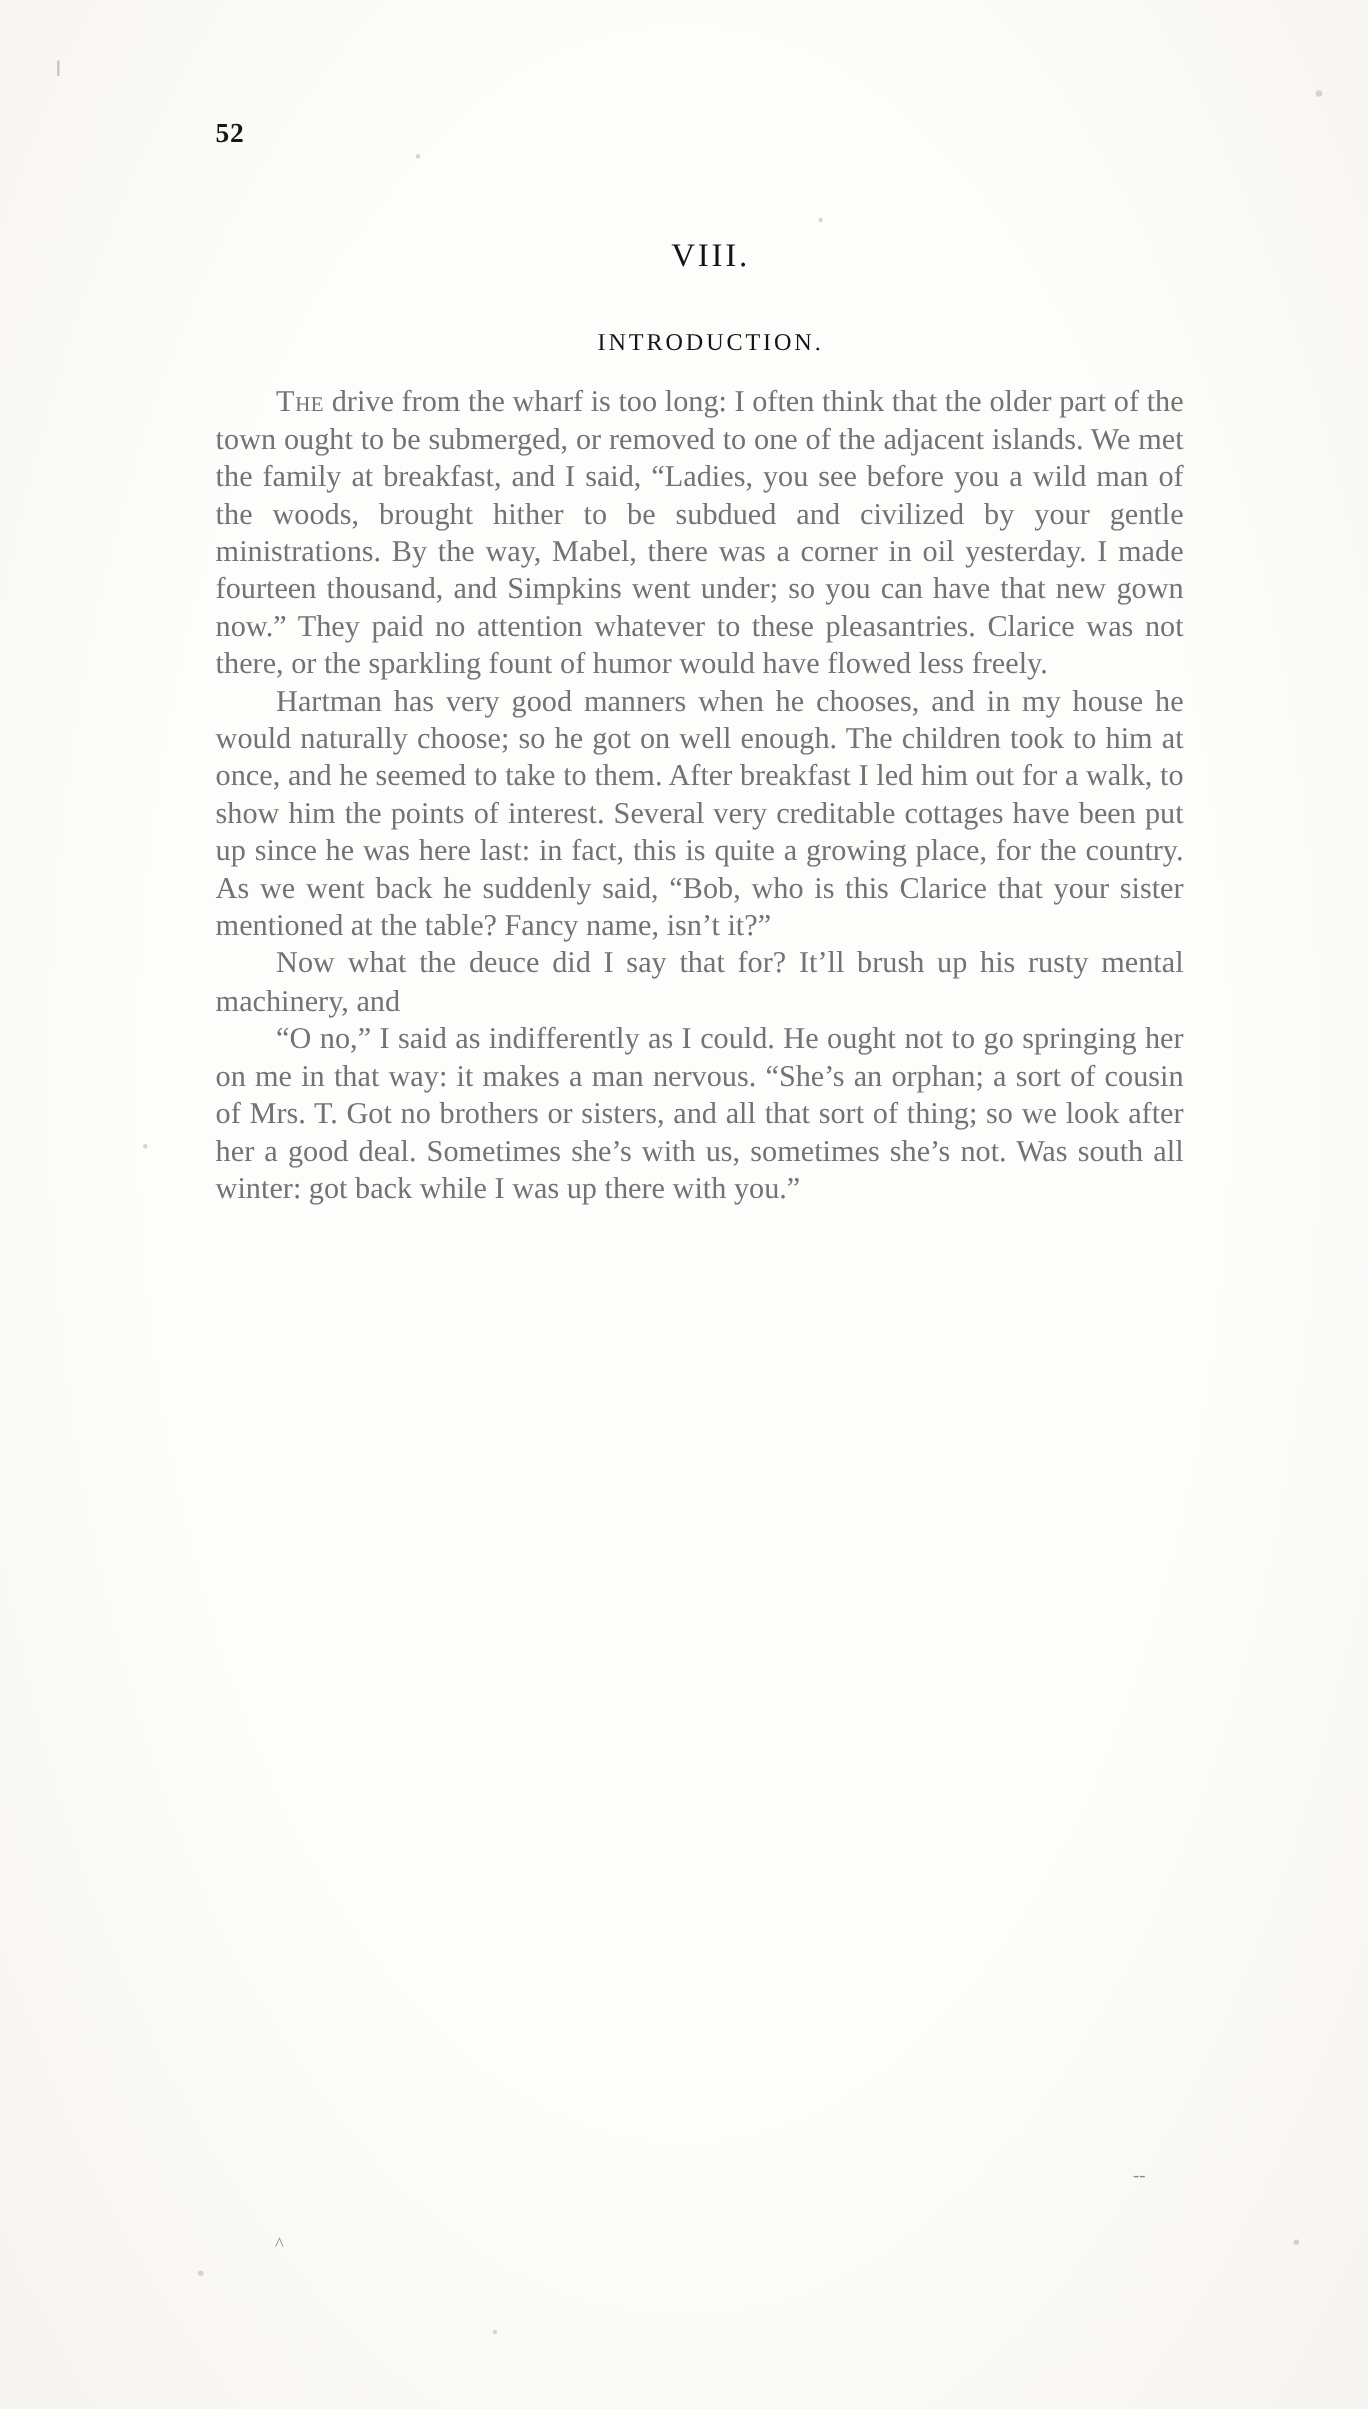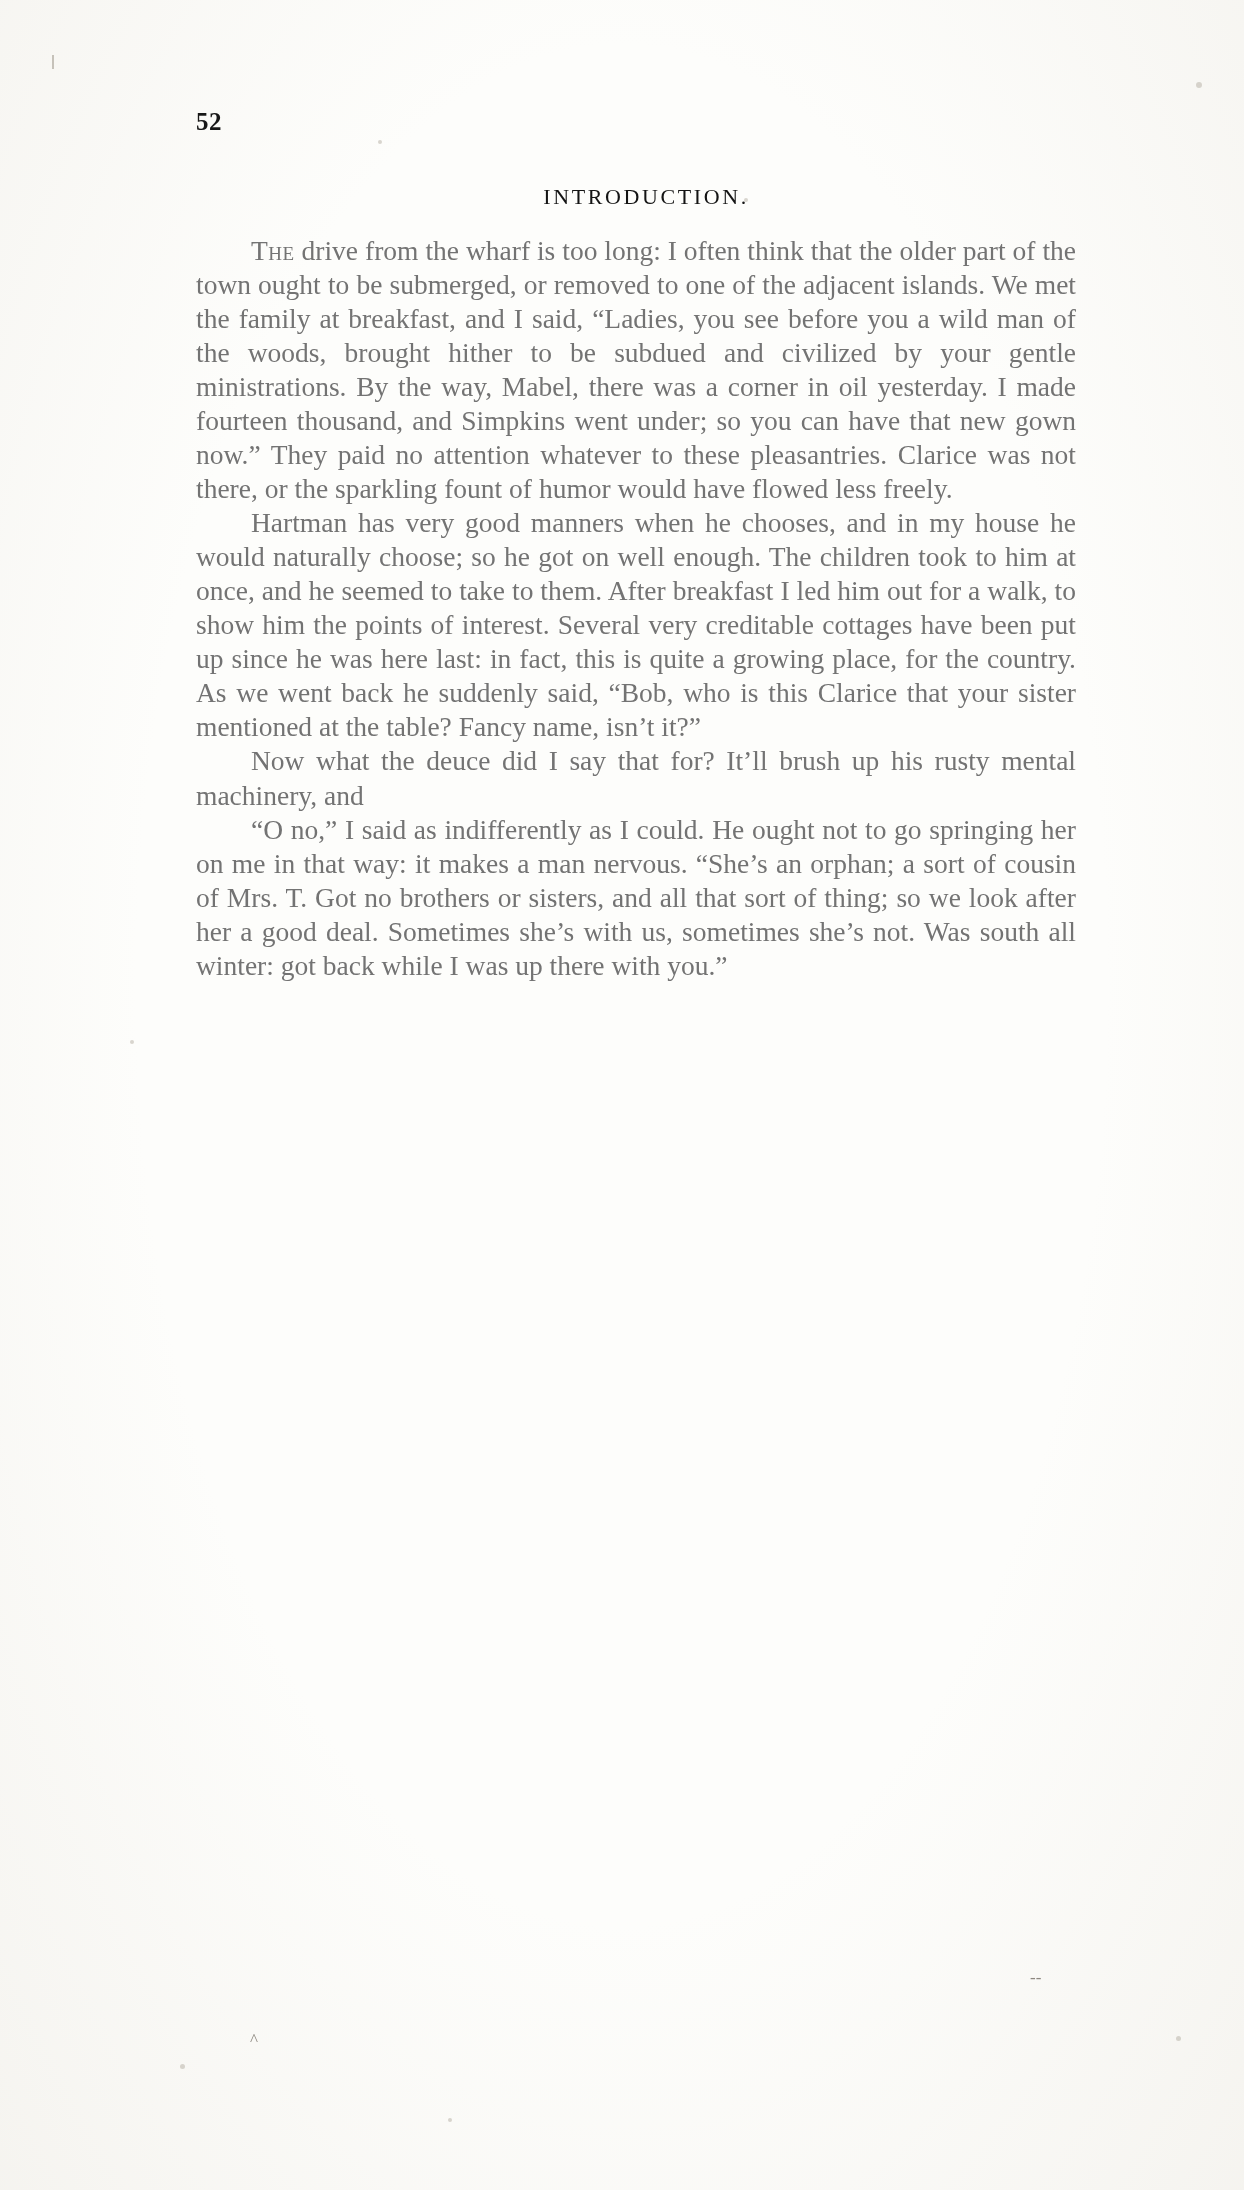--- a/index.html
+++ b/index.html
@@ -67,21 +67,21 @@
     color: #1a1a1a;
   }
   .chapter-number {
     margin-top: 96px;
     text-align: center;
     font-size: 30px;
     letter-spacing: 2.5px;
     color: #141414;
   }
   .chapter-title {
-    margin-top: 64px;
+    margin-top: 48px;
     text-align: center;
     font-size: 22px;
     letter-spacing: 2.6px;
     color: #141414;
   }
   .body-text {
     margin-top: 24px;
     width: 880px;
     font-size: 27.5px;
     line-height: 1.238;
@@ -134,20 +134,21 @@
   <div class="speck" style="left:180px;top:2064px;width:5px;height:5px;"></div>
   <div class="corner-mark" style="left:250px;top:2030px;">^</div>
   <div class="corner-mark" style="left:1030px;top:1968px;">--</div>
 
   <div class="content">
 
     <div class="running-head">
       <div class="folio">52</div>
     </div>
 
+    <div class="chapter-number">VIII.</div>
     <div class="chapter-title">INTRODUCTION.</div>
 
     <div class="body-text">
       <p>
         <span class="smallcaps leader-caps">The</span><span> drive from the wharf is too long: I often think that the older part of the town ought to be submerged, or removed to one of the adjacent islands.  We met the family at breakfast, and I said, “Ladies, you see before you a wild man of the woods, brought hither to be subdued and civilized by your gentle ministrations.  By the way, Mabel, there was a corner in oil yesterday.  I made fourteen thousand, and Simpkins went under; so you can have that new gown now.”  They paid no attention whatever to these pleasantries.  Clarice was not there, or the sparkling fount of humor would have flowed less freely.</span>
       </p>
       <p>Hartman has very good manners when he chooses, and in my house he would naturally choose; so he got on well enough.  The children took to him at once, and he seemed to take to them.  After breakfast I led him out for a walk, to show him the points of interest.  Several very creditable cottages have been put up since he was here last: in fact, this is quite a growing place, for the country.  As we went back he suddenly said, “Bob, who is this Clarice that your sister mentioned at the table?  Fancy name, isn’t it?”</p>
       <p>Now what the deuce did I say that for?  It’ll brush up his rusty mental machinery, and</p>
       <p>“O no,” I said as indifferently as I could.  He ought not to go springing her on me in that way: it makes a man nervous.  “She’s an orphan; a sort of cousin of Mrs. T.  Got no brothers or sisters, and all that sort of thing; so we look after her a good deal.  Sometimes she’s with us, sometimes she’s not.  Was south all winter: got back while I was up there with you.”</p>
     </div>

